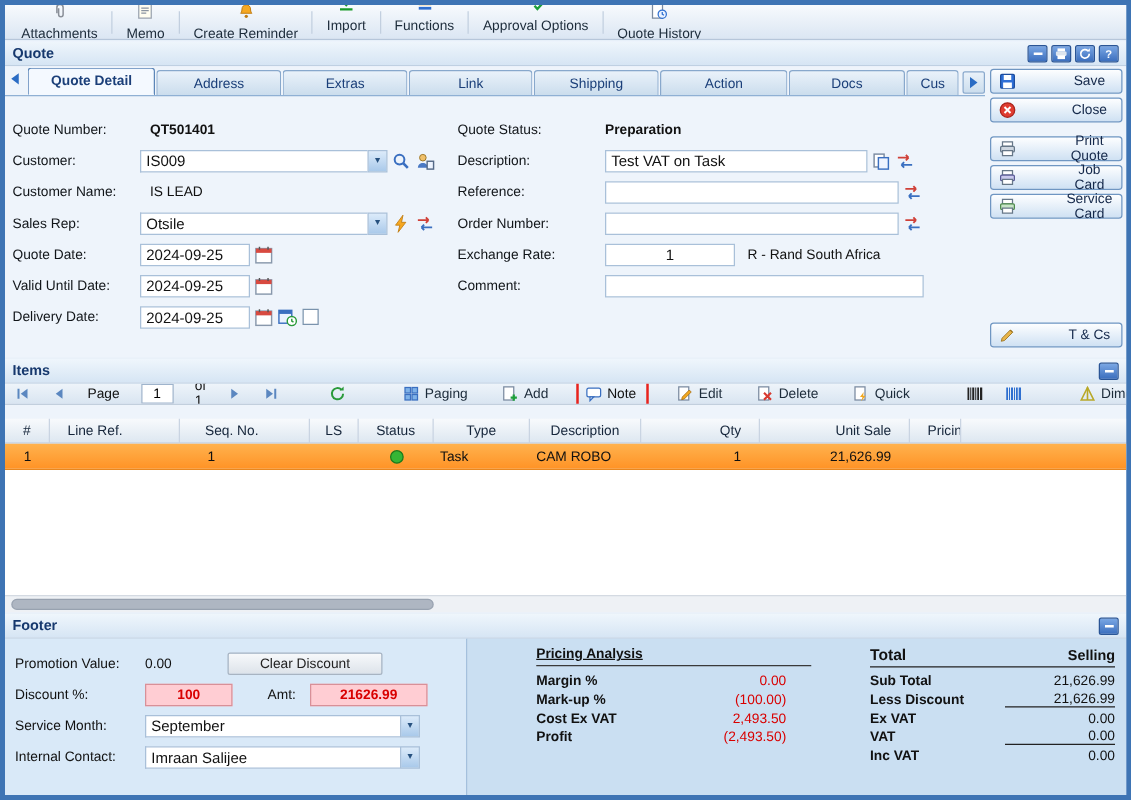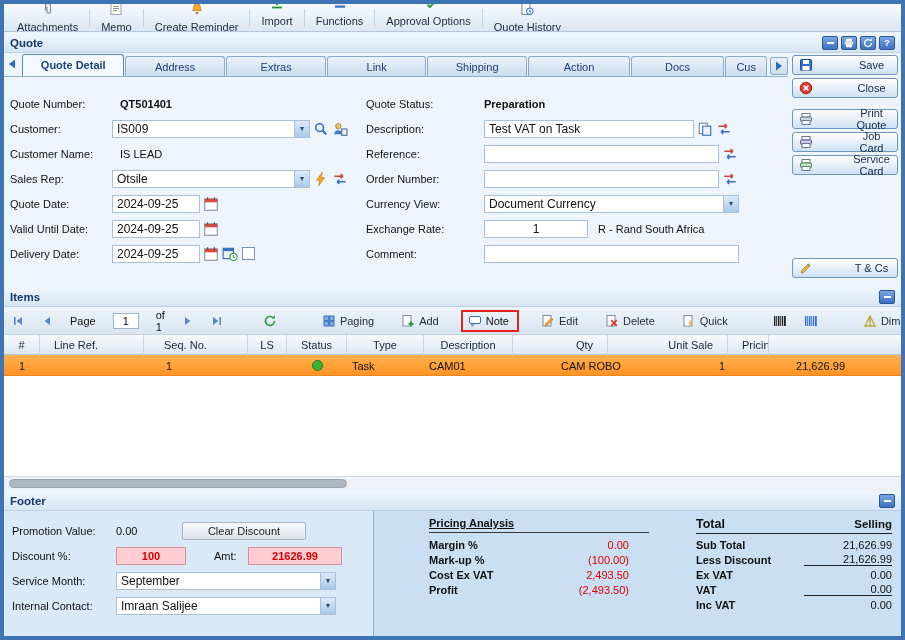--- a/index.html
+++ b/index.html
@@ -50,21 +50,21 @@
 
   
   .side-panel{width:113px;flex:0 0 auto;display:flex;flex-direction:column;align-items:center;padding-top:2px;}
   .side-btn{width:106px;height:20px;margin-bottom:3px;border:1px solid #6f96c2;border-radius:3px;background:linear-gradient(#fdfeff,#cfe1f3);display:flex;align-items:center;padding:0 6px;color:#14284a;gap:40px;}
   .side-btn .lbl{flex:1;text-align:center;}
   .side-btn.gap-top{margin-top:8px;}
   .side-spacer{flex:1;}
   .side-btn.tcs{margin-bottom:8px;}
 
   
-  .items-toolbar{position:absolute;left:0;top:303px;width:897px;height:28px;display:flex;align-items:center;gap:17px;padding:0 8px;background:linear-gradient(#eef4fa,#d9e5f1);border-bottom:1px solid #c2cfdd;overflow:hidden;}
+  .items-toolbar{position:absolute;left:0;top:303px;width:897px;height:17px;display:flex;align-items:center;gap:17px;padding:0 8px;background:linear-gradient(#eef4fa,#d9e5f1);border-bottom:1px solid #c2cfdd;overflow:hidden;}
   .itb-btn{display:flex;align-items:center;gap:4px;padding:2px 5px;color:#1c2b3a;white-space:nowrap;}
   .itb-sep{width:1px;height:18px;background:#c2cfdf;margin:0 3px;}
   .page-input{width:26px;height:16px;text-align:center;border:1px solid #9fb4cc;font-size:11px;font-family:"Liberation Sans",sans-serif;}
   .note-hl{display:flex;align-items:center;gap:4px;padding:2px 8px 2px 5px;border:2px solid #e8231d;}
 
   
   .grid-head{position:absolute;left:0;top:331px;width:897px;height:20px;display:flex;background:linear-gradient(#f8fafc,#dde7f1);border-bottom:1px solid #b5c4d6;color:#15253a;}
   .hc{display:flex;align-items:center;justify-content:center;border-right:1px solid #c9d4e2;height:20px;overflow:hidden;white-space:nowrap;}
   .c0{width:36px;}.c1{width:104px;}.c2{width:104px;}.c3{width:39px;}.c4{width:60px;}.c5{width:77px;}.c6{width:132px;}.c7{width:89px;}.c8{width:95px;}.c9{width:120px;}.c10{width:41px;}
   .hl{justify-content:flex-start;padding-left:14px;}
@@ -385,27 +385,20 @@
           </div>
           <div class="frow">
             <span class="flabel">Order Number:</span>
             <input class="tinput" style="width: 235px;" value="">
             <span class="flat-icon ic16">
                 <svg viewBox="0 0 14 14">
                   <path d="M2 4.5h7.5M9.5 4.5 7.6 2.6M9.5 4.5 7.6 6.4" fill="none" stroke="#d04038" stroke-width="1.3"></path>
                   <path d="M12 9.5H4.5M4.5 9.5l1.9-1.9M4.5 9.5l1.9 1.9" fill="none" stroke="#3a6fc0" stroke-width="1.3"></path>
                 </svg>
               </span>
-          </div>
-          <div class="frow">
-            <span class="flabel">Currency View:</span>
-            <span class="combo">
-              <input class="tinput" style="width: 239px;" value="Document Currency">
-              <span class="combo-arrow">▼</span>
-            </span>
           </div>
           <div class="frow">
             <span class="flabel">Exchange Rate:</span>
             <input class="tinput" style="width: 104px; text-align: center;" value="1">
             <span class="rate-label">R - Rand South Africa</span>
           </div>
           <div class="frow">
             <span class="flabel">Comment:</span>
             <input class="tinput" style="width: 255px;" value="">
           </div>
@@ -649,21 +642,20 @@
   <div class="grid-body">
     <div class="grid-row">
       <div class="rc c0 ctr">1</div>
       <div class="rc c1"></div>
       <div class="rc c2 pl20">1</div>
       <div class="rc c3"></div>
       <div class="rc c4 ctr">
           <span class="status-dot" style="background: rgb(53, 181, 53);"></span>
         </div>
       <div class="rc c5">Task</div>
-      <div class="rc c6">CAM01</div>
       <div class="rc c7">CAM ROBO</div>
       <div class="rc c8 rt">1</div>
       <div class="rc c9 rt">21,626.99</div>
       <div class="rc c10"></div>
     </div>
   </div>
 
   <div class="hscroll">
     <div class="hthumb"></div>
   </div>

